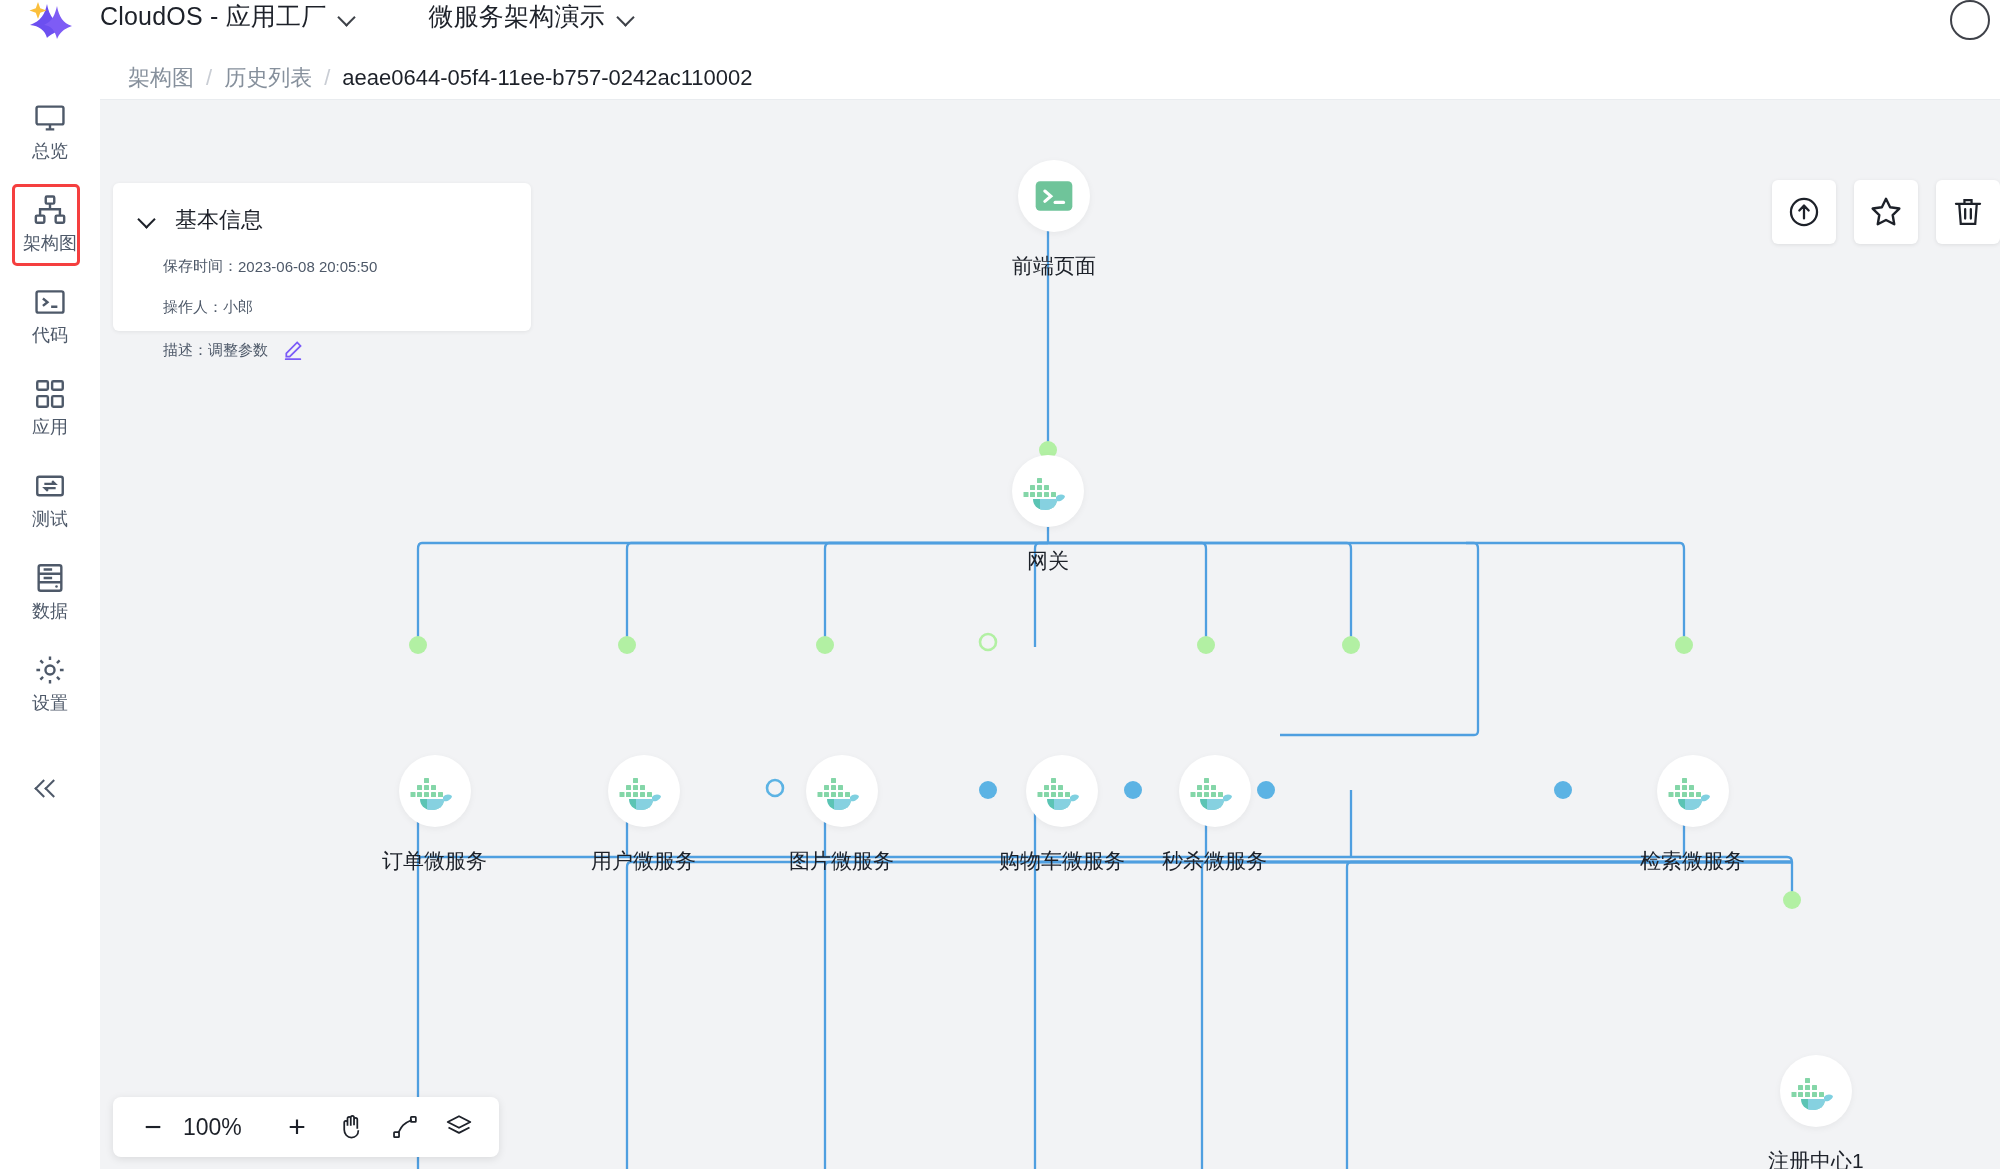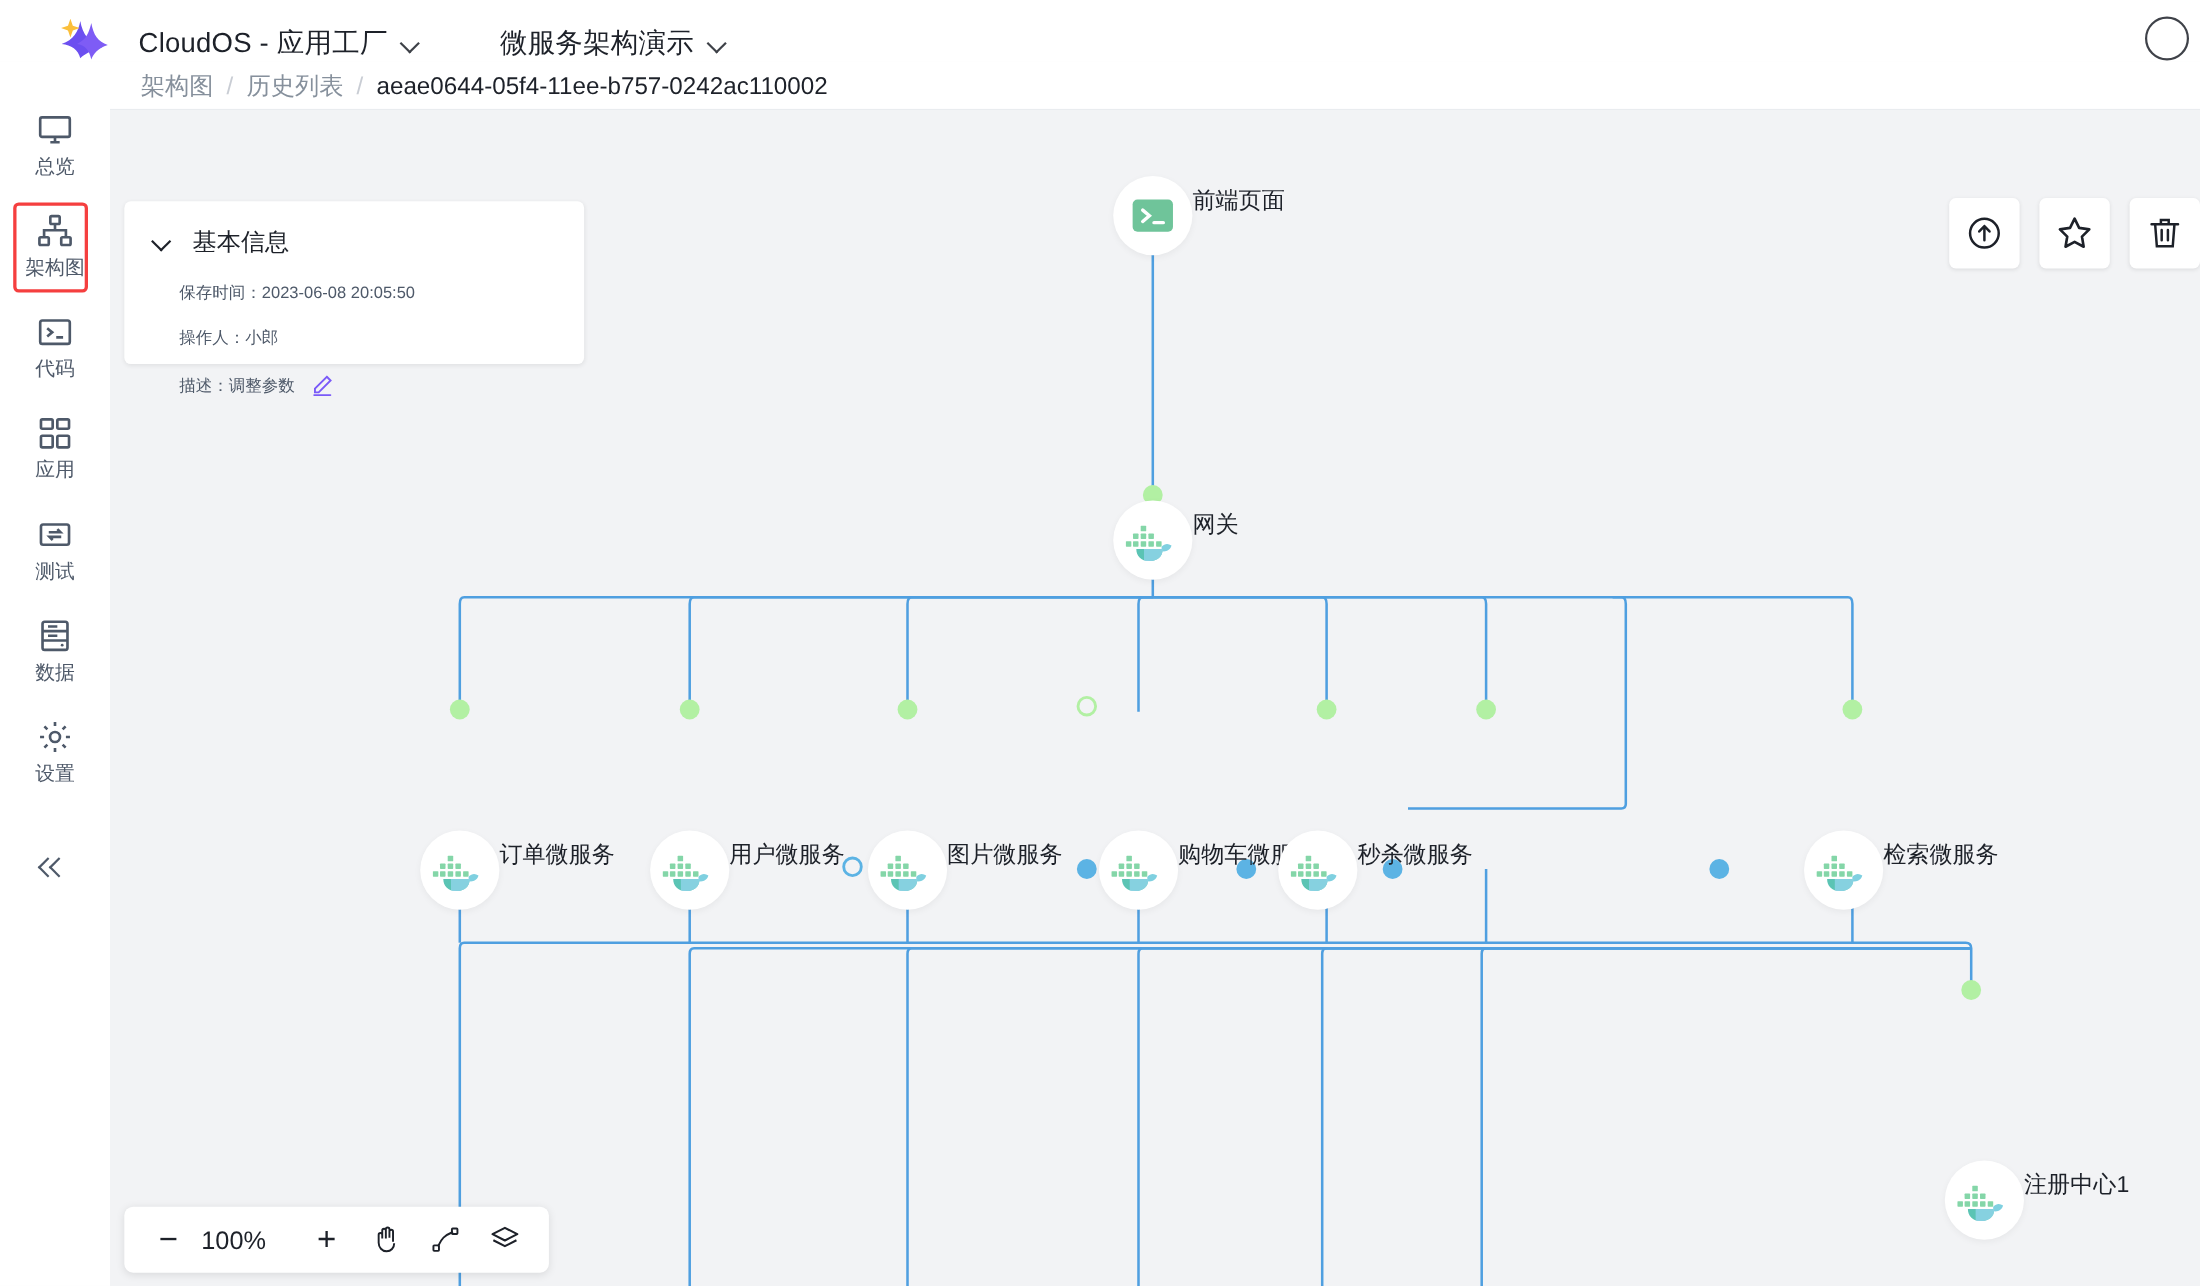--- a/index.html
+++ b/index.html
@@ -8,22 +8,22 @@
     overflow: hidden;
     background: #f2f3f5;
     font-family: "Liberation Sans", "DejaVu Sans", sans-serif;
     -webkit-font-smoothing: antialiased;
   }
   .app { position: relative; width: 2000px; height: 1169px; background: #f2f3f5; }
 
   
   .topbar {
     position: absolute; top: 0; left: 0; width: 2000px; height: 56px;
-    background: #ffffff; display: flex; align-items: flex-end;
-    border-bottom: 1px solid #ffffff; z-index: 40; padding-left: 26px;
+    background: #ffffff; display: flex; align-items: flex-start;
+    border-bottom: 1px solid #ffffff; z-index: 40;
   }
   .logo-wrap { width: 100px; display: flex; align-items: center; justify-content: center; }
   .logo { width: 46px; height: 40px; position: relative; }
   .topbar-title {
     font-size: 25px; color: #1d2129; letter-spacing: .2px;
     display: flex; align-items: center; gap: 13px; white-space: nowrap;
   }
   .topbar-title.second { margin-left: 74px; }
   .chev { display:inline-block; width: 15px; height: 15px; position: relative; opacity: .85; }
   .chev::before {
@@ -110,21 +110,21 @@
   .action-btn {
     width: 64px; height: 64px; background: #ffffff; border-radius: 6px;
     box-shadow: 0 1px 4px rgba(0,0,0,.09);
     display: flex; align-items: center; justify-content: center; cursor: pointer;
   }
 
   
   .diagram { position: absolute; inset: 0; }
   .diag-svg { position: absolute; left: 0; top: 0; }
 
-  .node { position: absolute; display: flex; cursor: pointer; }
+  .node { position: absolute; display: flex; flex-direction: column; align-items: center; cursor: pointer; gap: 12px; }
   .node-circle {
     width: 72px; height: 72px; border-radius: 50%; background: #ffffff;
     display: flex; align-items: center; justify-content: center;
     box-shadow: 0 2px 7px rgba(0,0,0,.05);
   }
   .node-label { margin-top: 8px; font-size: 21px; color: #1d2129; white-space: nowrap; }
 
   
   .bottom-bar {
     position: absolute; left: 13px; bottom: 12px; height: 60px;

